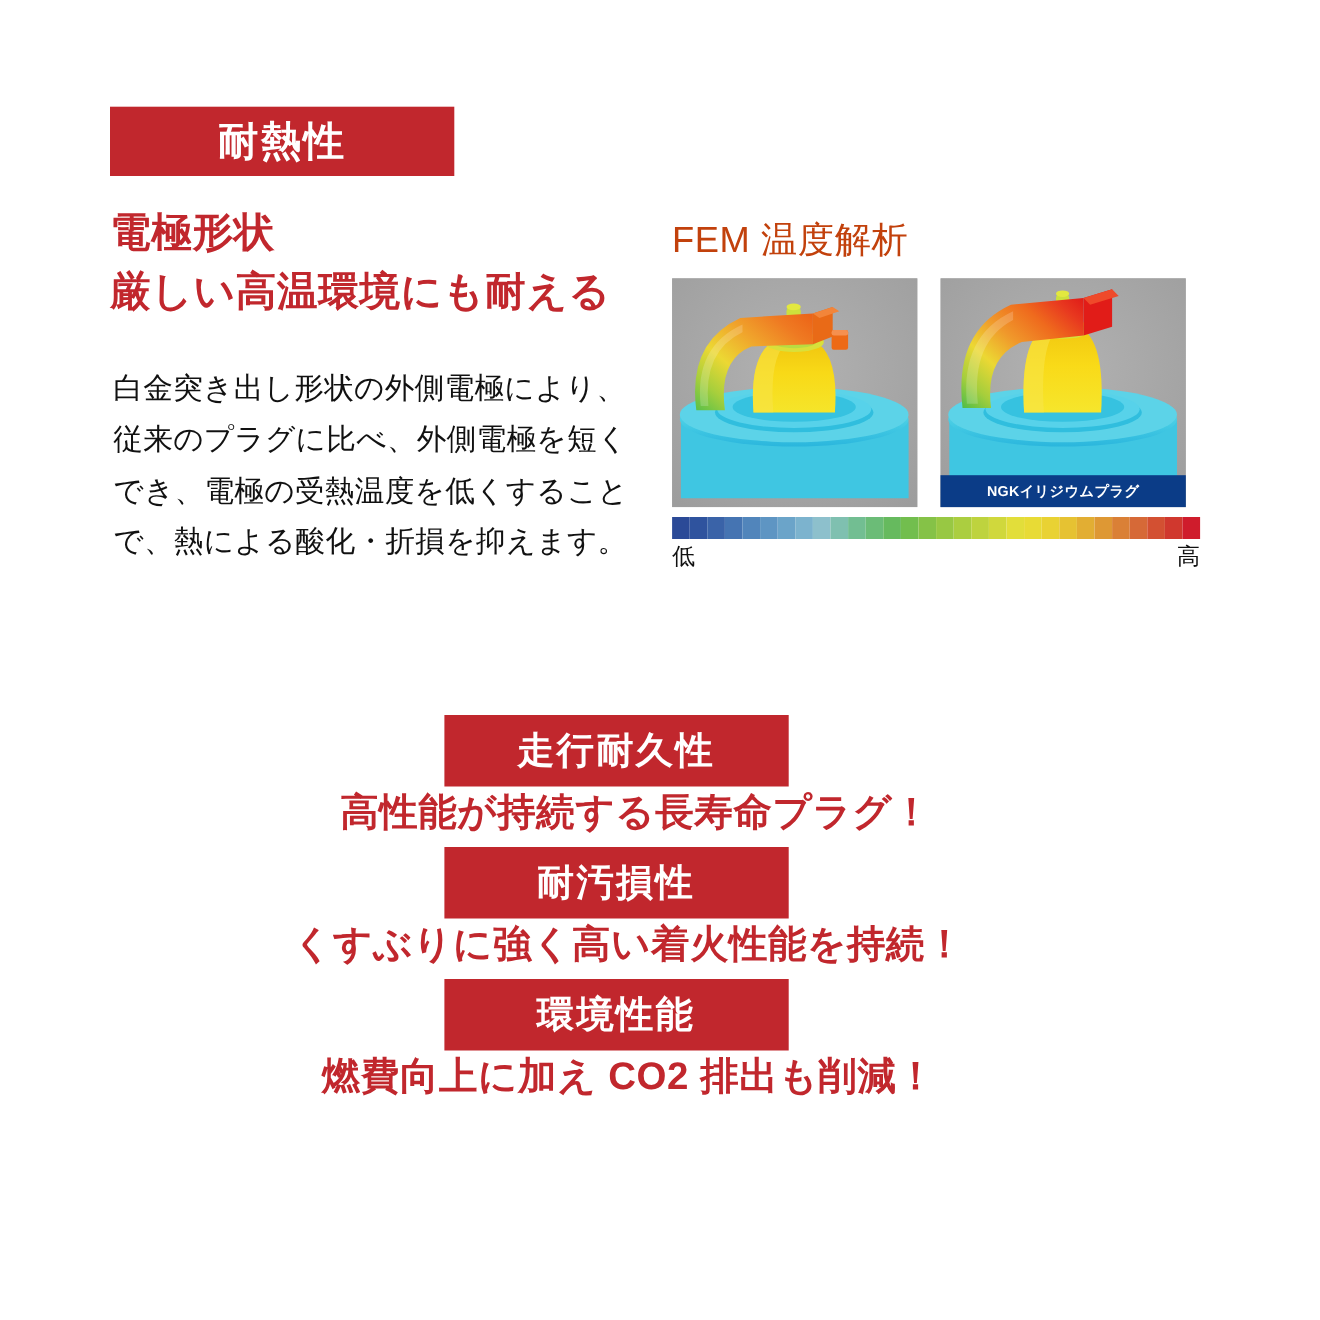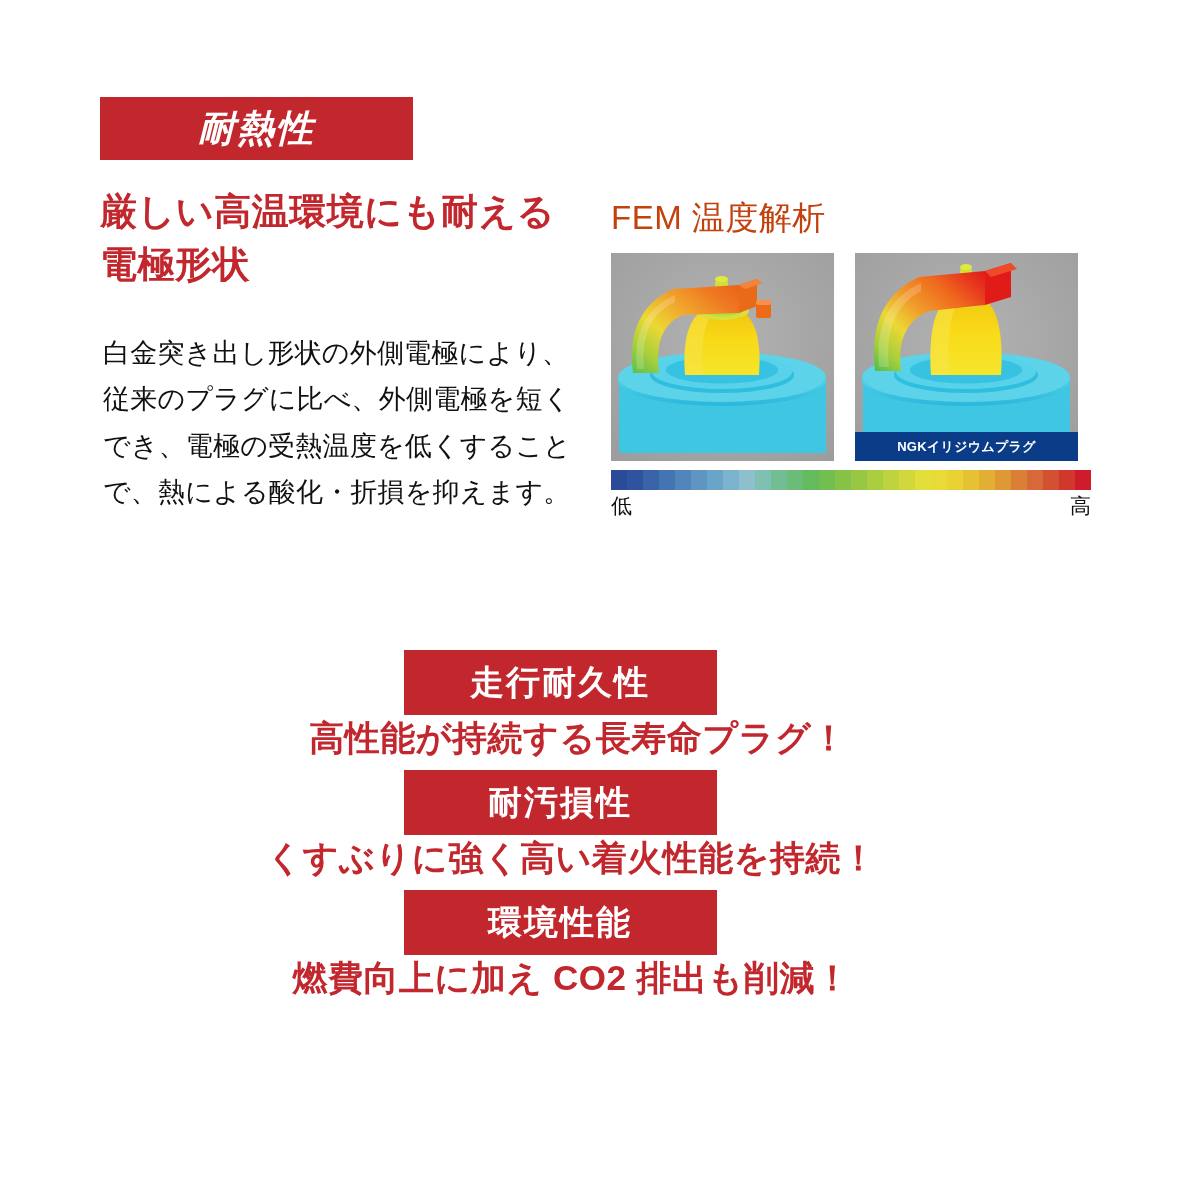--- a/index.html
+++ b/index.html
@@ -28,21 +28,20 @@
     font-weight: 700;
     letter-spacing: 2px;
     box-sizing: border-box;
   }
   #heat-badge {
     left: 100px;
     top: 97px;
     width: 313px;
     height: 63px;
     font-size: 37px;
-    font-style: italic;
   }
 
   #heat-headline {
     position: absolute;
     left: 100px;
     top: 186px;
     width: 480px;
     color: #C1272D;
     font-size: 37px;
     font-weight: 700;
@@ -161,22 +160,22 @@
   #feature-row-2 { top: 890px; }
 </style>
 </head>
 <body>
 
 <div class="badge" id="heat-badge" style="background: rgb(193, 39, 45);">
   <span>耐熱性</span>
 </div>
 
 <div id="heat-headline" style="color: rgb(193, 39, 45);">
+  <div>電極形状</div>
   <div>厳しい高温環境にも耐える</div>
-  <div>電極形状</div>
 </div>
 
 <div id="heat-body">白金突き出し形状の外側電極により、従来のプラグに比べ、外側電極を短くでき、電極の受熱温度を低くすることで、熱による酸化・折損を抑えます。</div>
 
 <div id="fem-block">
 
   <div id="fem-title">FEM 温度解析</div>
 
   <div id="fem-panels">
 

